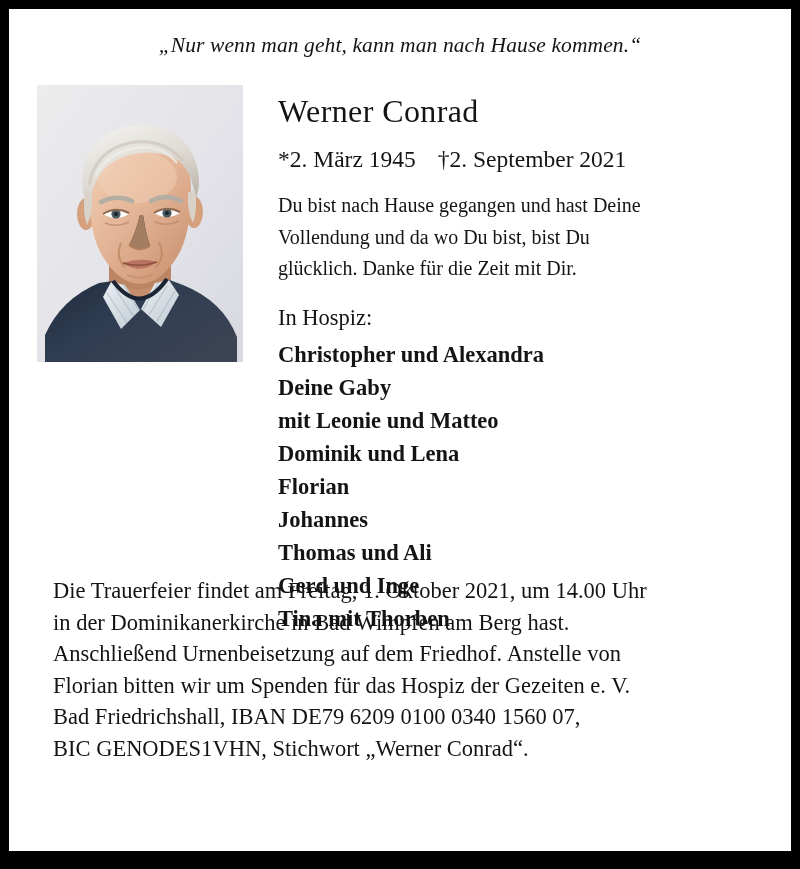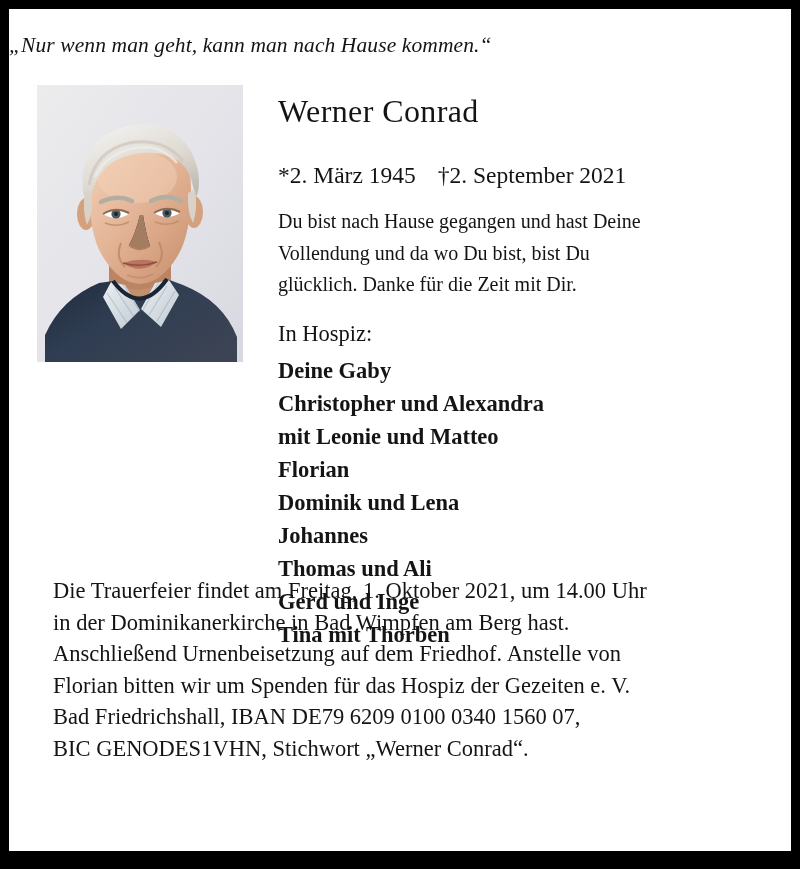--- a/index.html
+++ b/index.html
@@ -27,20 +27,21 @@
     height: 100%;
     background: #ffffff;
   }
 
   
   .epigraph {
     position: absolute;
     left: 0;
     right: 0;
     top: 24px;
+    text-align: center;
     font-style: italic;
     font-size: 21.5px;
     letter-spacing: 0.1px;
     white-space: nowrap;
   }
 
   
   .portrait {
     position: absolute;
     left: 28px;
@@ -59,21 +60,21 @@
     top: 76px;
     right: 14px;
   }
   .deceased-name {
     font-size: 32px;
     line-height: 52px;
     letter-spacing: 0.4px;
     white-space: nowrap;
   }
   .dates {
-    margin-top: 24px;
+    margin-top: 8px;
     font-size: 23.5px;
     line-height: 28px;
     white-space: nowrap;
   }
   .dates .gap { display: inline-block; width: 22px; }
   .message {
     margin-top: 17px;
     font-size: 20px;
     line-height: 31.5px;
   }
@@ -217,25 +218,25 @@
 
       <div class="message">
         <div>Du bist nach Hause gegangen und hast Deine</div>
         <div>Vollendung und da wo Du bist, bist Du</div>
         <div>glücklich. Danke für die Zeit mit Dir.</div>
       </div>
 
       <div class="in-liebe">In Hospiz:</div>
 
       <div class="family">
+        <div>Christopher und Alexandra</div>
         <div>Deine Gaby</div>
-        <div>Christopher und Alexandra</div>
         <div>mit Leonie und Matteo</div>
+        <div>Dominik und Lena</div>
         <div>Florian</div>
-        <div>Dominik und Lena</div>
         <div>Johannes</div>
         <div>Thomas und Ali</div>
         <div>Gerd und Inge</div>
         <div>Tina mit Thorben</div>
       </div>
     </div>
 
     <div class="closing">
       <div>Die Trauerfeier findet am Freitag, 1. Oktober 2021, um 14.00 Uhr</div>
       <div>in der Dominikanerkirche in Bad Wimpfen am Berg hast.</div>

